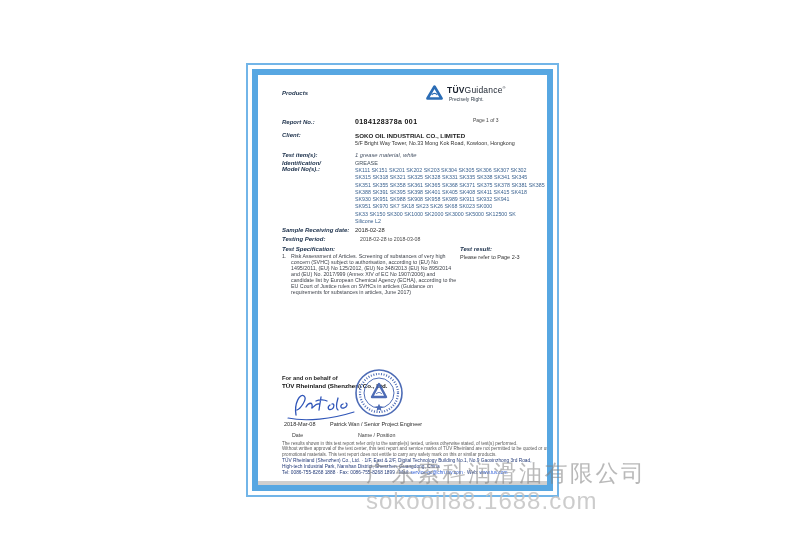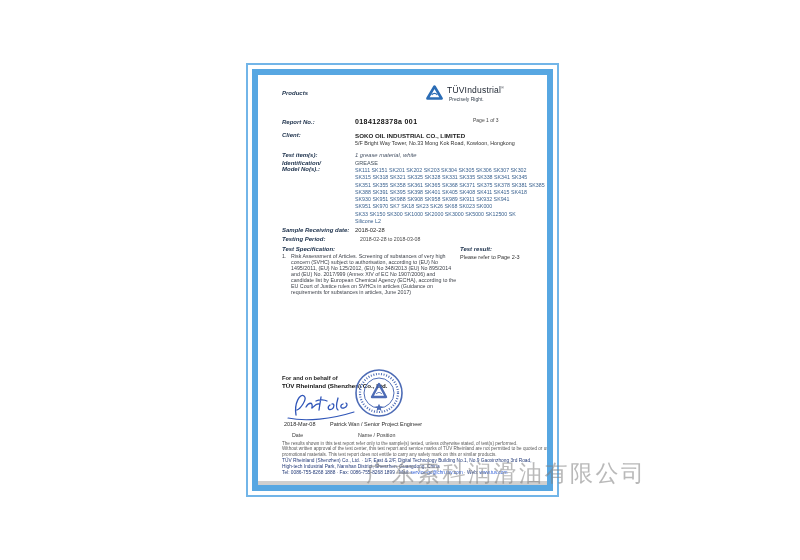--- a/index.html
+++ b/index.html
@@ -15,21 +15,21 @@
   .abs{position:absolute;}
   .lbl{font-size:6px;font-weight:bold;font-style:italic;color:#20344e;line-height:6.5px;white-space:nowrap;}
   .val{font-size:5.8px;color:#2b2b2b;line-height:6.5px;white-space:nowrap;}
   .val-bold{font-size:6.2px;font-weight:bold;color:#1d1d1d;line-height:7px;white-space:nowrap;}
 
   
   .products{left:24px;top:15px;}
   .logo{left:168px;top:10px;display:flex;align-items:flex-start;}
   .logo-text{margin-left:4px;}
   .brand-line{font-size:8.5px;color:#1c2430;letter-spacing:.2px;white-space:nowrap;}
-  .brand-line .b{font-weight:normal;}
+  .brand-line .b{font-weight:bold;}
   .brand-line .reg{font-size:4px;vertical-align:super;}
   .tagline{font-size:5px;color:#36424f;margin-top:1px;margin-left:2px;white-space:nowrap;}
   .pagenum{left:215px;top:42px;font-size:5px;color:#444;}
 
   
   .report-no{left:97px;top:43px;font-size:7px;font-weight:bold;letter-spacing:.4px;color:#111;}
   .client-addr{left:97px;top:65px;font-size:5.4px;color:#333;white-space:nowrap;}
   .models{left:97px;top:85px;width:182px;}
   .models .grease{font-size:5.5px;color:#44505c;line-height:7px;}
   .models .mline{font-size:5.3px;color:#3c6390;line-height:7.3px;white-space:nowrap;}
@@ -70,21 +70,21 @@
       <div class="page">
 
         <div class="abs products lbl">Products</div>
 
         <div class="abs logo">
           <svg width="17" height="15" viewBox="0 0 24 21">
             <path d="M12 2 L22 19 L2 19 Z" fill="none" stroke="#2a6cb5" stroke-width="3.6" stroke-linejoin="round"></path>
             <path d="M8 14 C10 11,14 11,16 14" fill="none" stroke="#2a6cb5" stroke-width="1.6"></path>
           </svg>
           <div class="logo-text">
-            <div class="brand-line"><span class="b">TÜV</span><span>Industrial</span><span class="reg">®</span></div>
+            <div class="brand-line"><span class="b">TÜV</span><span>Guidance</span><span class="reg">®</span></div>
             <div class="tagline">Precisely Right.</div>
           </div>
         </div>
 
         <div class="abs pagenum">Page 1 of 3</div>
 
         <div class="abs lbl" style="left:24px;top:44px;">Report No.:</div>
         <div class="abs report-no">0184128378a 001</div>
 
         <div class="abs lbl" style="left:24px;top:57px;">Client:</div>
@@ -157,14 +157,15 @@
         <div class="abs contact">
           <span>Tel: 0086-755-8268 1888 · Fax: 0086-755-8268 1899 · </span><span>Mail: </span><span class="link">service-gc@chn.tuv.com</span><span> · Web: </span><span class="link">www.tuv.com</span>
         </div>
 
         <div class="page-shadow"></div>
       </div>
     </div>
   </div>
 
   <div class="wm-cn">广东索科润滑油有限公司</div>
+  <div class="wm-url">sokooil88.1688.com</div>
 
 </div>
 
 </body></html>

